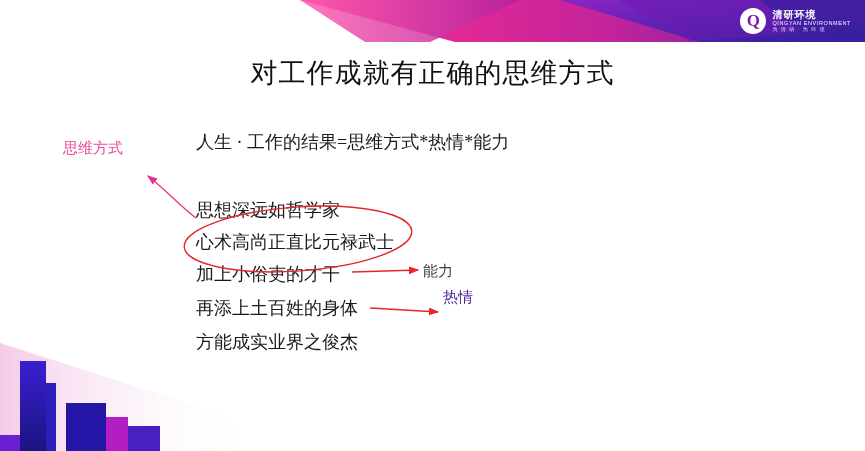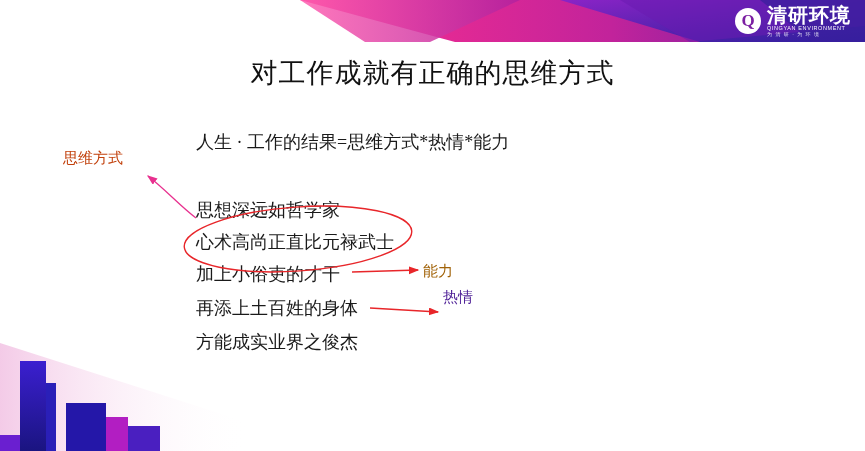--- a/index.html
+++ b/index.html
@@ -47,21 +47,21 @@
     color: #7b1fa2;
     font-size: 17px;
     font-weight: bold;
     line-height: 26px;
     text-align: center;
     font-family: "Liberation Serif", serif;
   }
   .logo-text { line-height: 1.05; }
   .logo-cn {
     color: #ffffff;
-    font-size: 20px;
+    font-size: 10px;
     font-weight: bold;
     letter-spacing: 1px;
   }
   .logo-en {
     color: #ffffff;
     font-size: 5.5px;
     letter-spacing: 0.6px;
     opacity: .95;
   }
   .logo-sub {
@@ -111,26 +111,26 @@
   .l5           { top: 330px; left: 196px; }
   .attrib-2     { top: 367px; left: 360px; }
 
   .callout {
     position: absolute;
     font-family: "Liberation Serif", serif;
     font-size: 15px;
     white-space: nowrap;
   }
   .callout-think {
-    top: 149px; left: 63px;
-    color: #c2410c;
+    top: 139px; left: 63px;
+    color: #ec4899;
   }
   .callout-ability {
     top: 262px; left: 423px;
-    color: #a16207;
+    color: #404040;
   }
   .callout-passion {
     top: 288px; left: 443px;
     color: #4c1d95;
   }
 
   .overlay-svg {
     position: absolute;
     top: 0; left: 0;
     width: 865px; height: 451px;

